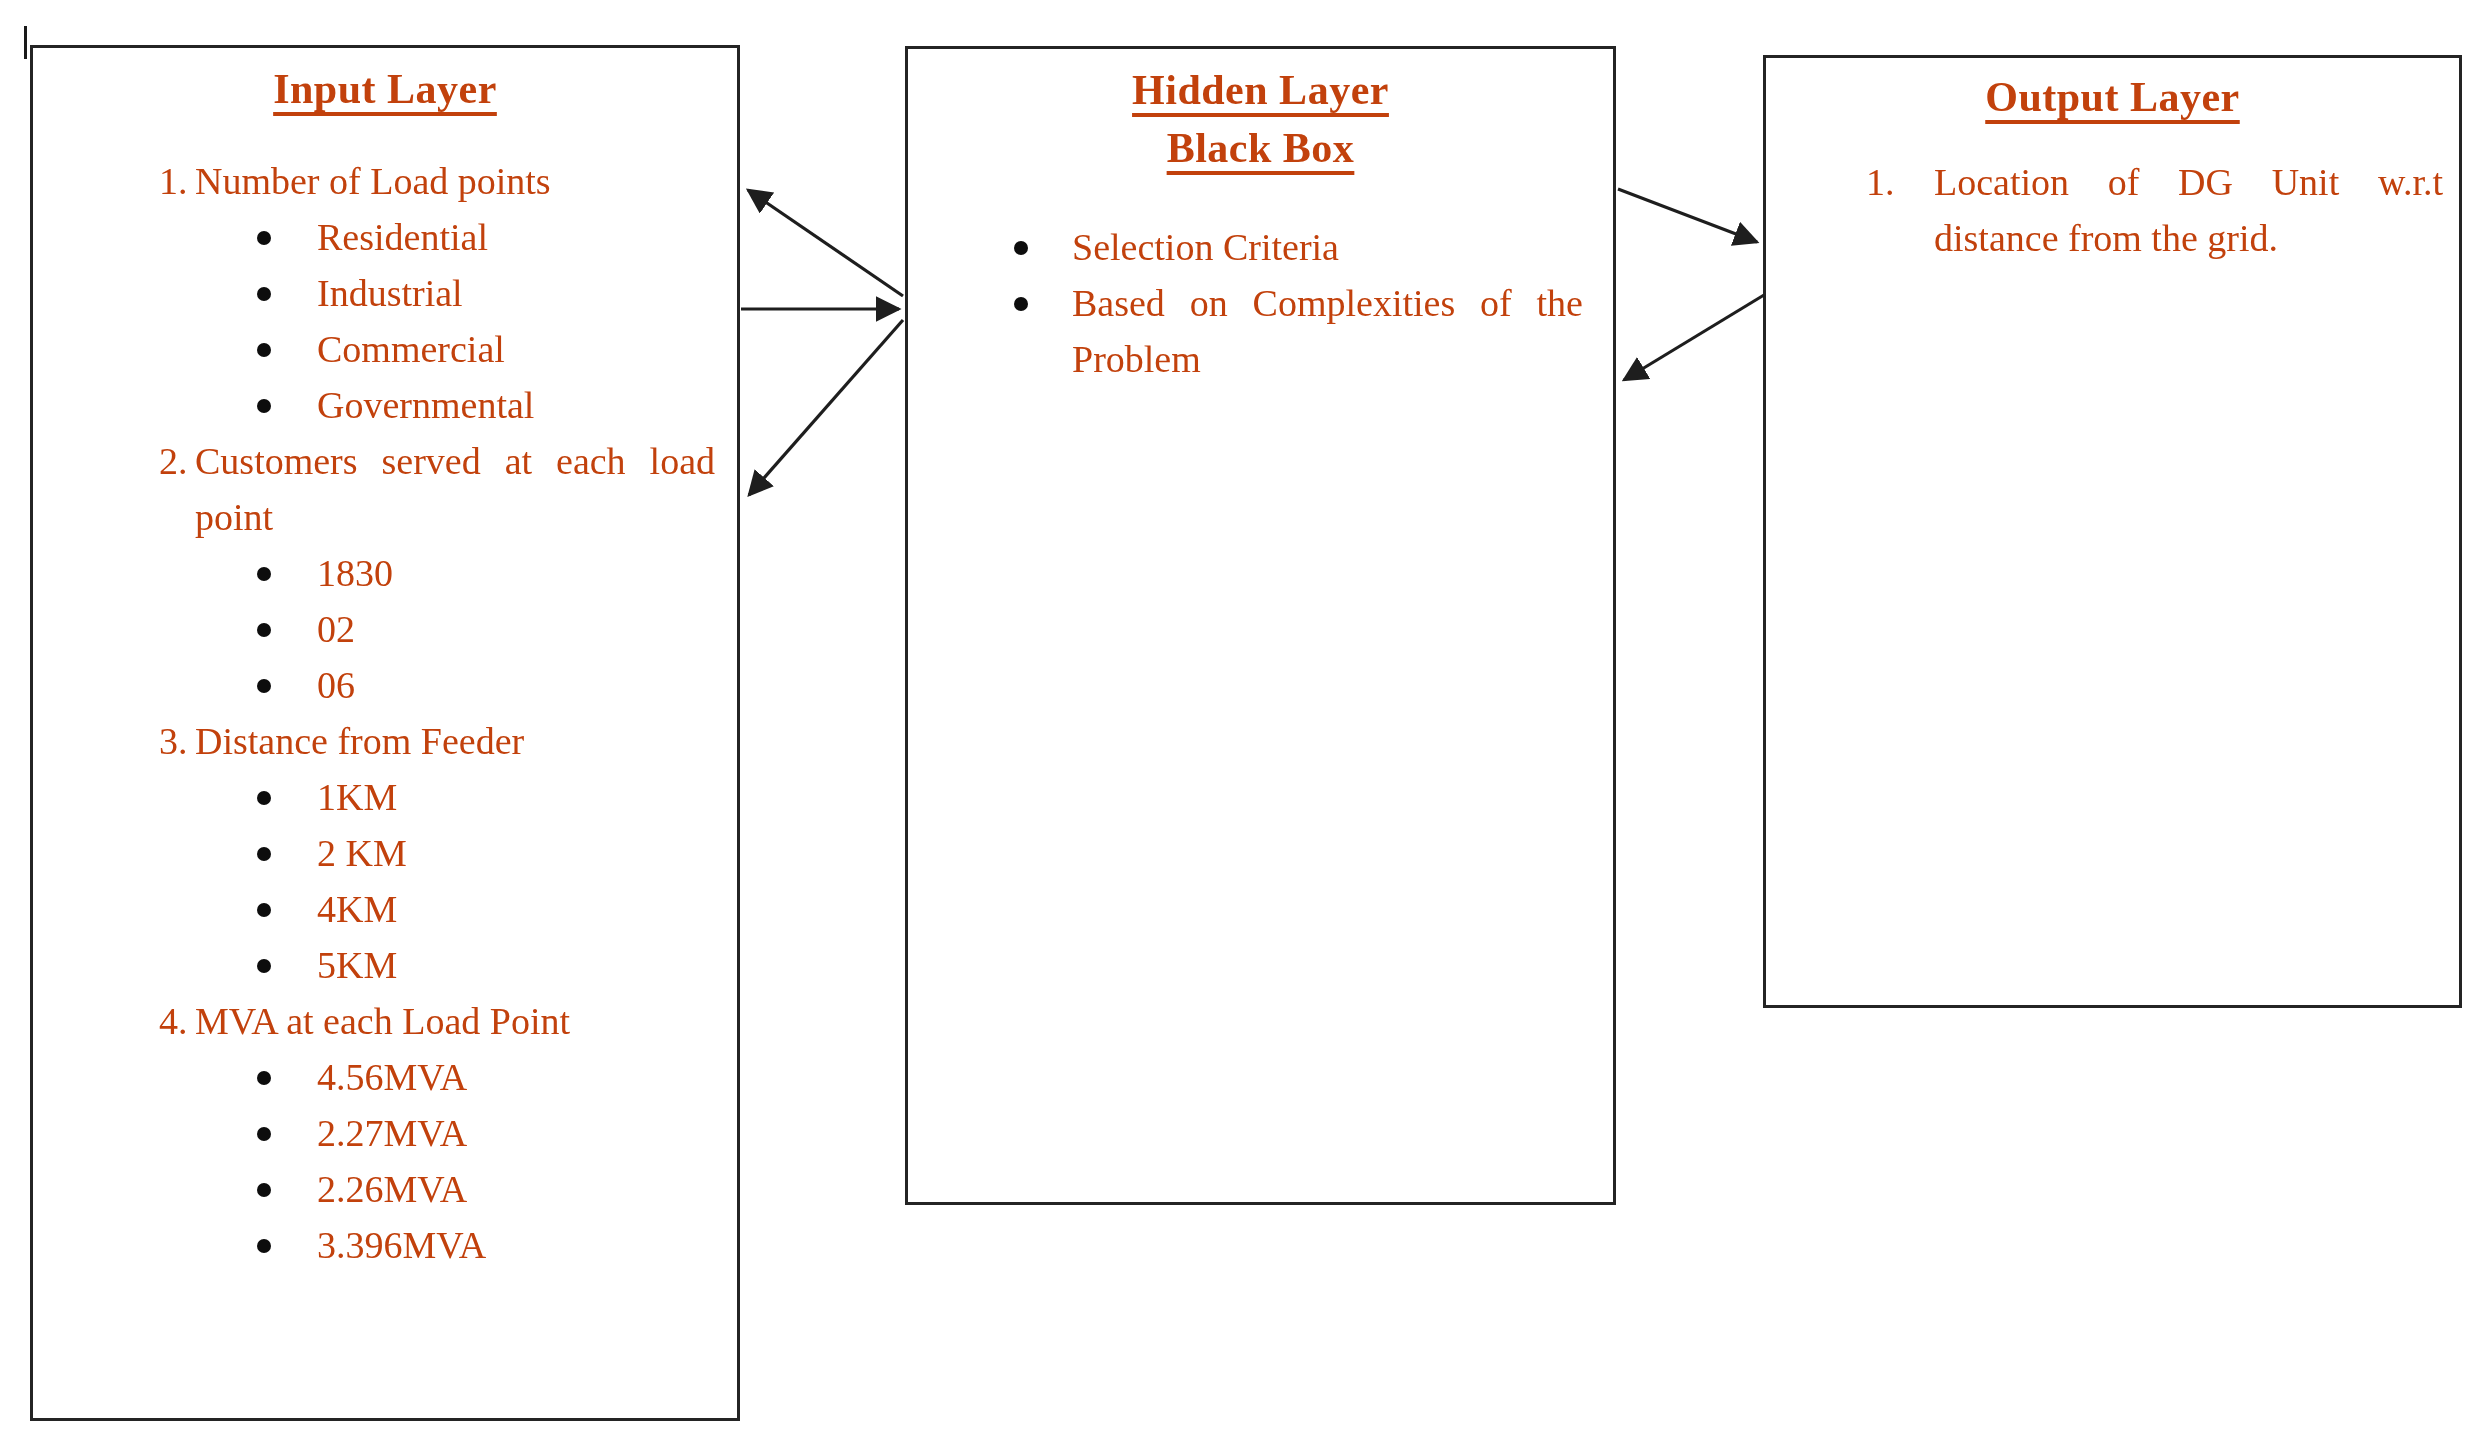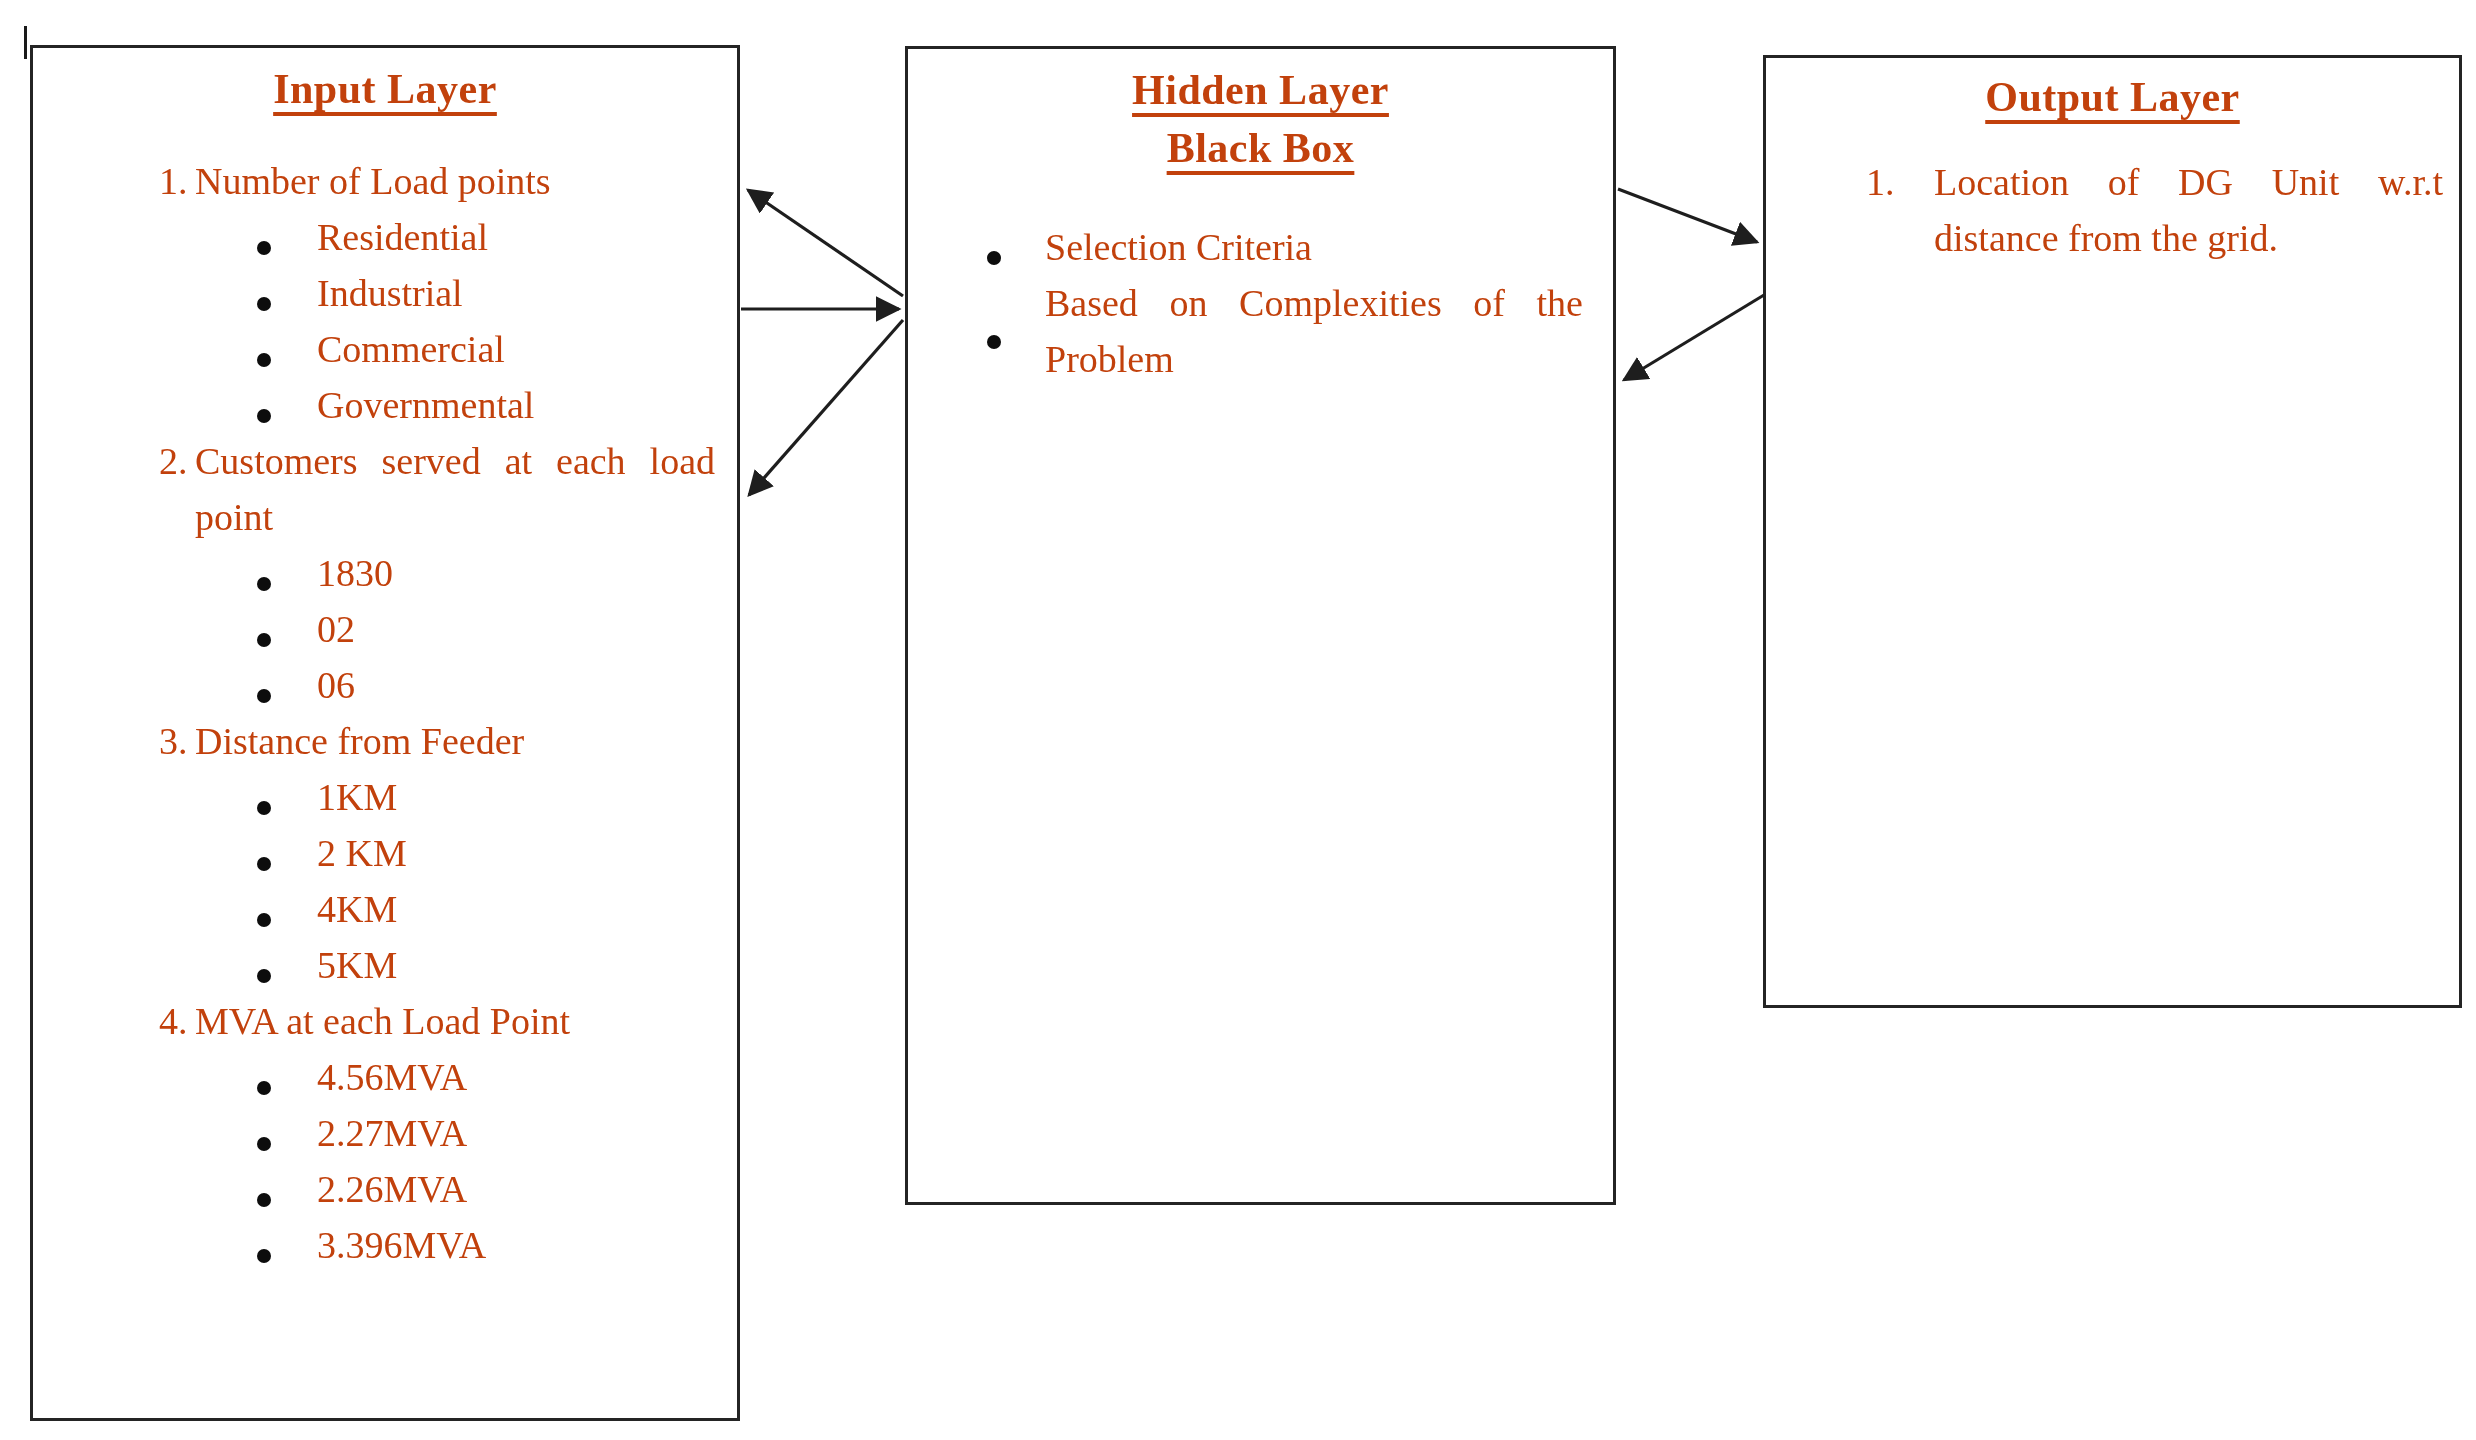--- a/index.html
+++ b/index.html
@@ -41,23 +41,23 @@
   #box-output .num-row { padding-left:100px; }
   .num { flex:none; }
   #box-input  .num { width:36px; }
   #box-output .num { width:68px; }
   .num-text {
     flex:1; text-align:justify; text-align-last:left;
   }
   #box-input  .num-text { margin-right:22px; }
   #box-output .num-text { margin-right:16px; }
 
-  .bullet-row { display:flex; align-items:center; }
+  .bullet-row { display:flex; align-items:flex-start; }
   #box-input  .bullet-row { padding-left:224px; }
-  #box-hidden .bullet-row { padding-left:79px; }
+  #box-hidden .bullet-row { padding-left:106px; }
   .dot {
     flex:none; width:14px; height:14px; border-radius:50%;
     background:#0d0d0d; margin-top:22px;
   }
   .bullet-text { text-align:justify; text-align-last:left; }
   #box-input  .bullet-text { margin-left:46px; }
   #box-hidden .bullet-text { margin-left:44px; flex:1; margin-right:30px; }
 
   .arrows {
     position:absolute; left:0; top:0; width:2476px; height:1440px;

